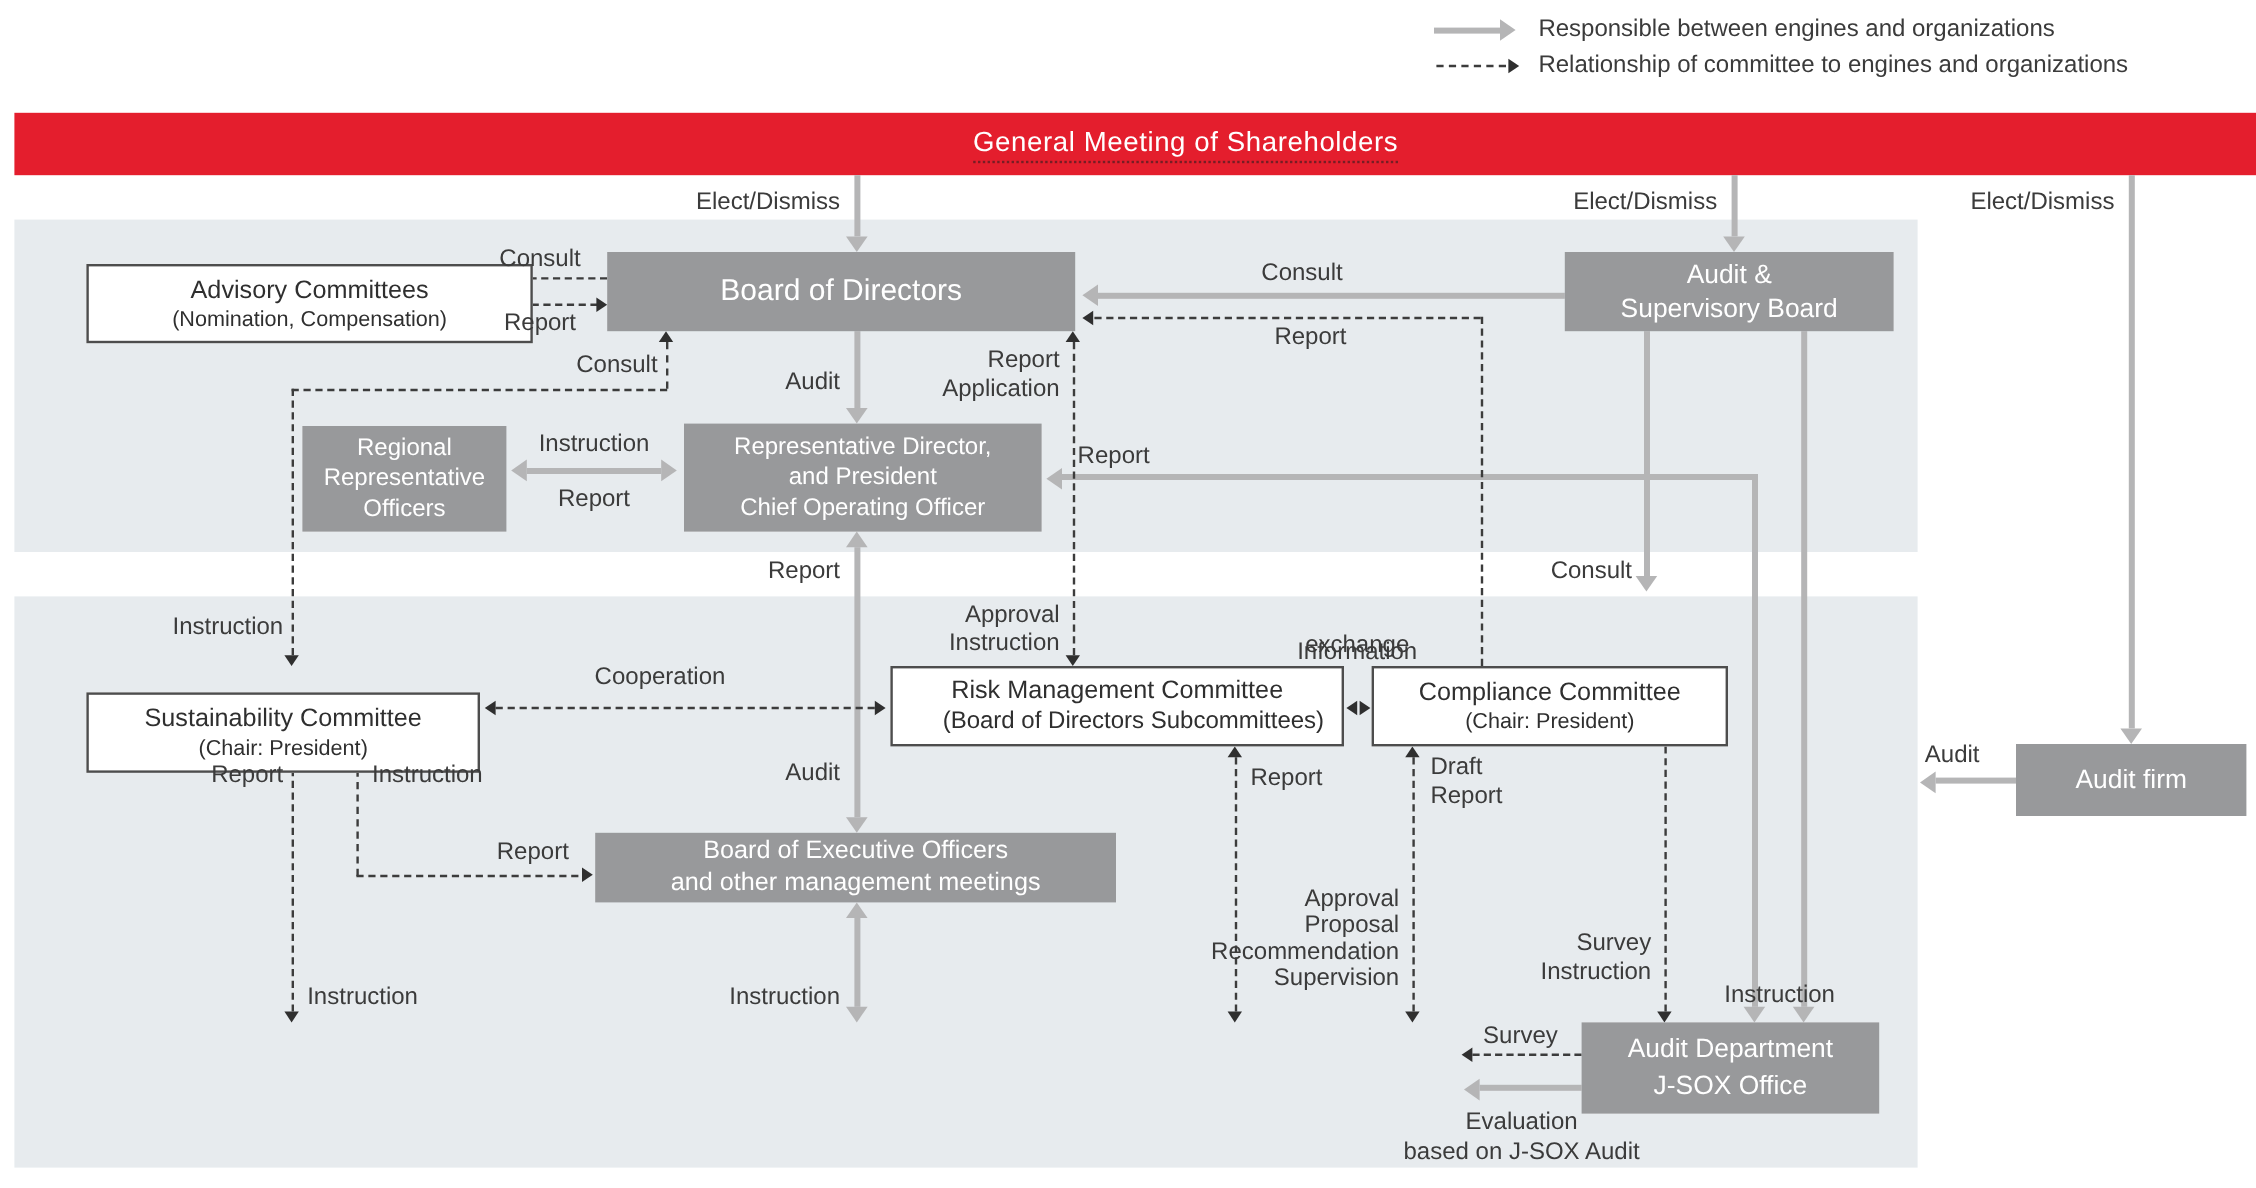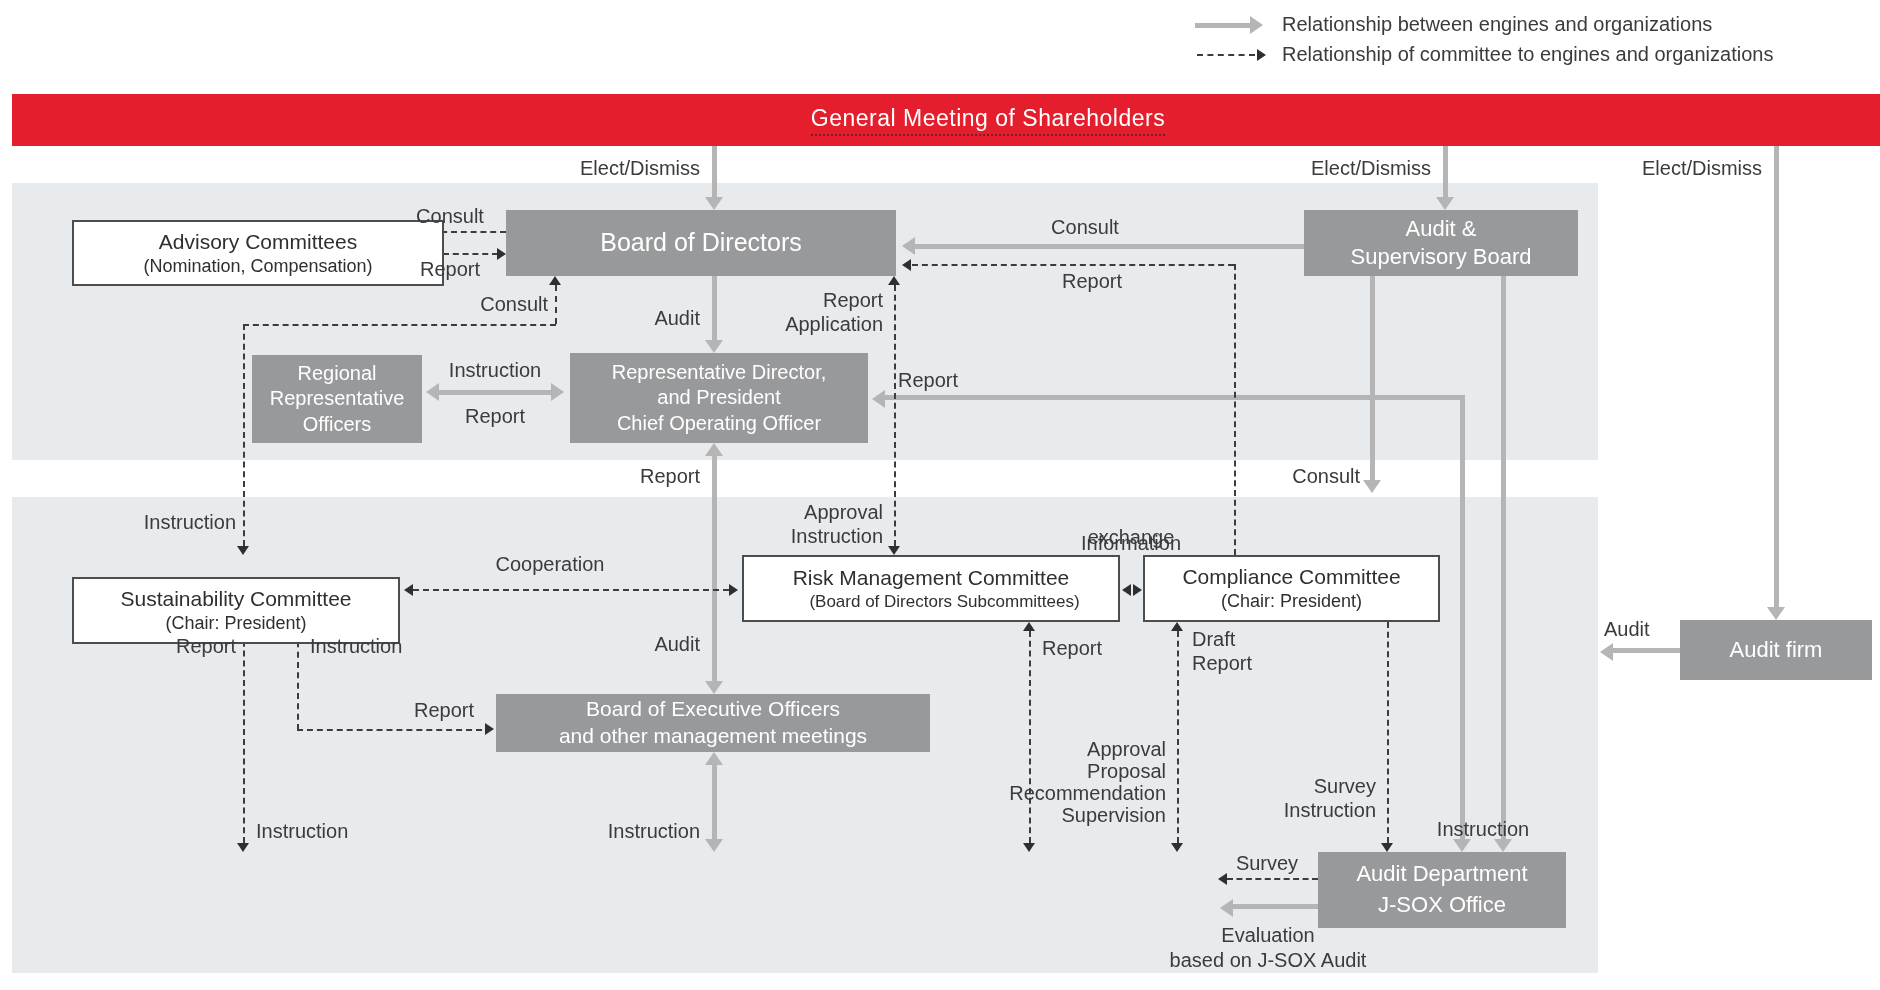--- a/index.html
+++ b/index.html
@@ -24,30 +24,30 @@
   .ah-l{border-top:9px solid transparent;border-bottom:9px solid transparent;border-right:13px solid #b5b5b6;}
   .ah-r{border-top:9px solid transparent;border-bottom:9px solid transparent;border-left:13px solid #b5b5b6;}
   
   .dlh{position:absolute;border-top:2px dashed #3c3c3c;}
   .dlv{position:absolute;border-left:2px dashed #3c3c3c;}
   .dh{position:absolute;width:0;height:0;}
   .dh-d{border-left:6px solid transparent;border-right:6px solid transparent;border-top:9px solid #2f2f2f;}
   .dh-u{border-left:6px solid transparent;border-right:6px solid transparent;border-bottom:9px solid #2f2f2f;}
   .dh-l{border-top:6px solid transparent;border-bottom:6px solid transparent;border-right:9px solid #2f2f2f;}
   .dh-r{border-top:6px solid transparent;border-bottom:6px solid transparent;border-left:9px solid #2f2f2f;}
-  .fs25{font-size:25px;} .fs22{font-size:22px;} .fs21{font-size:21px;} .fs20{font-size:20px;} .fs18{font-size:18px;} .fs17{font-size:17px;margin-left:27px;}
+  .fs25{font-size:25px;} .fs22{font-size:22px;} .fs21{font-size:21px;} .fs20{font-size:20px;} .fs18{font-size:18px;} .fs17{font-size:20px;margin-left:27px;}
 </style>
 </head>
 <body>
 
 <div class="canvas">
 
   <div class="sl" style="left:1195px;top:23px;width:55px;height:5px;"></div>
   <div class="ah ah-r" style="left:1250px;top:16px;"></div>
-  <div class="lbl" style="left:1282px;top:13px;">Relationship between engines and organizations</div>
+  <div class="lbl" style="left:1282px;top:13px;">Responsible between engines and organizations</div>
   <div class="dlh" style="left:1197px;top:54px;width:58px;"></div>
   <div class="dh dh-r" style="left:1257px;top:49px;"></div>
   <div class="lbl" style="left:1282px;top:43px;">Relationship of committee to engines and organizations</div>
 
   <div class="banner">
     <span>General Meeting of Shareholders</span>
   </div>
 
   <div class="panel" style="left:12px;top:183px;width:1586px;height:277px;"></div>
   <div class="panel" style="left:12px;top:497px;width:1586px;height:476px;"></div>

